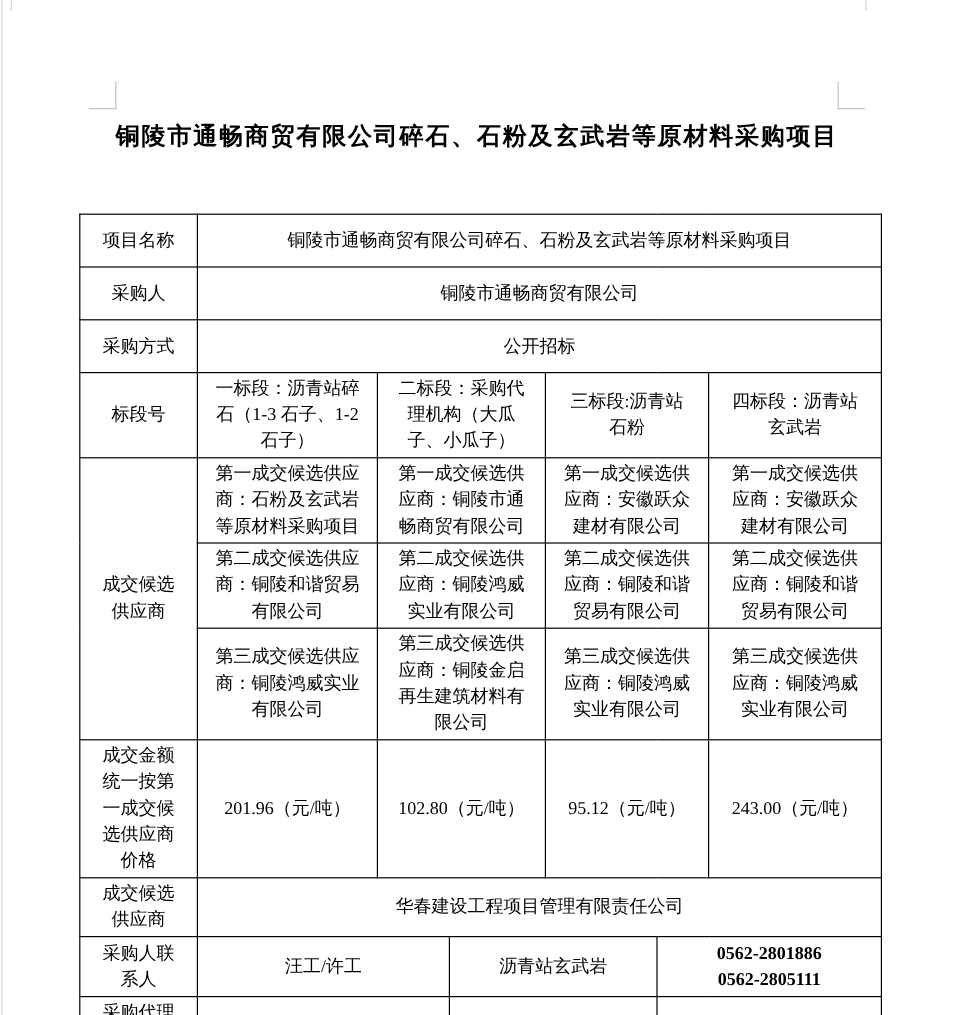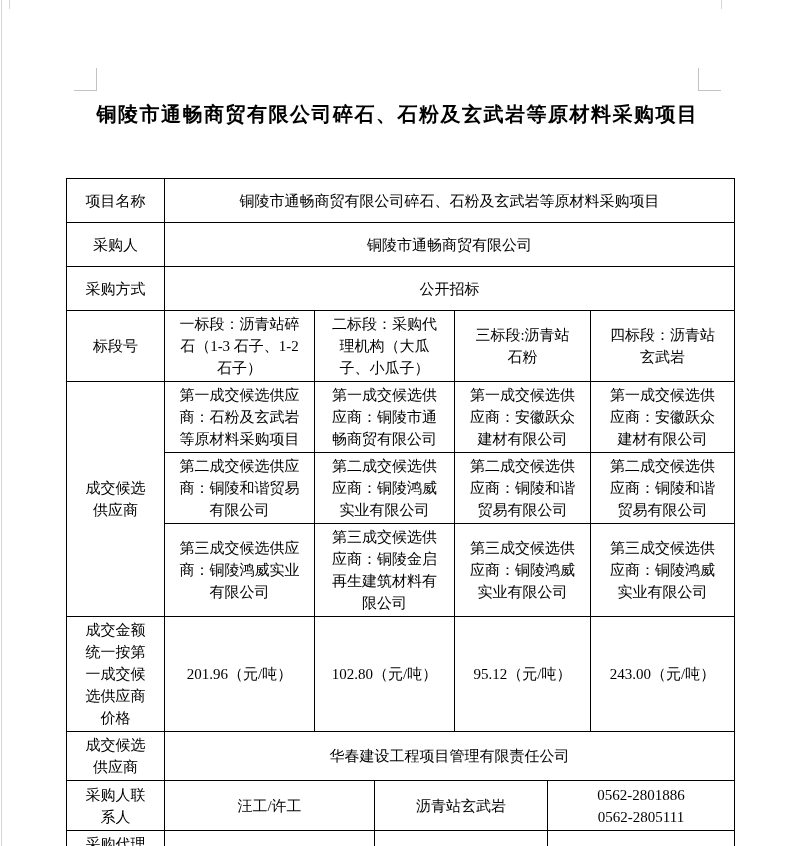--- a/index.html
+++ b/index.html
@@ -47,21 +47,21 @@
     padding: 2px 14px;
     overflow: hidden;
     word-break: break-all;
   }
   td.lbl { padding: 2px 6px; }
   td.supplier {
     text-align: left;
     padding: 3px 5px;
     vertical-align: middle;
   }
-  td.phone { white-space: pre-line; }
+  td.phone { white-space: pre-line; font-weight: bold; }
   td.section-cell { padding: 2px 4px; }
 </style>
 </head>
 <body>
 
 <div class="page-edge-left"></div>
 <div class="page-tick tick-l"></div>
 <div class="page-tick tick-r"></div>
 <div class="crop-mark crop-tl"></div>
 <div class="crop-mark crop-tr"></div>

